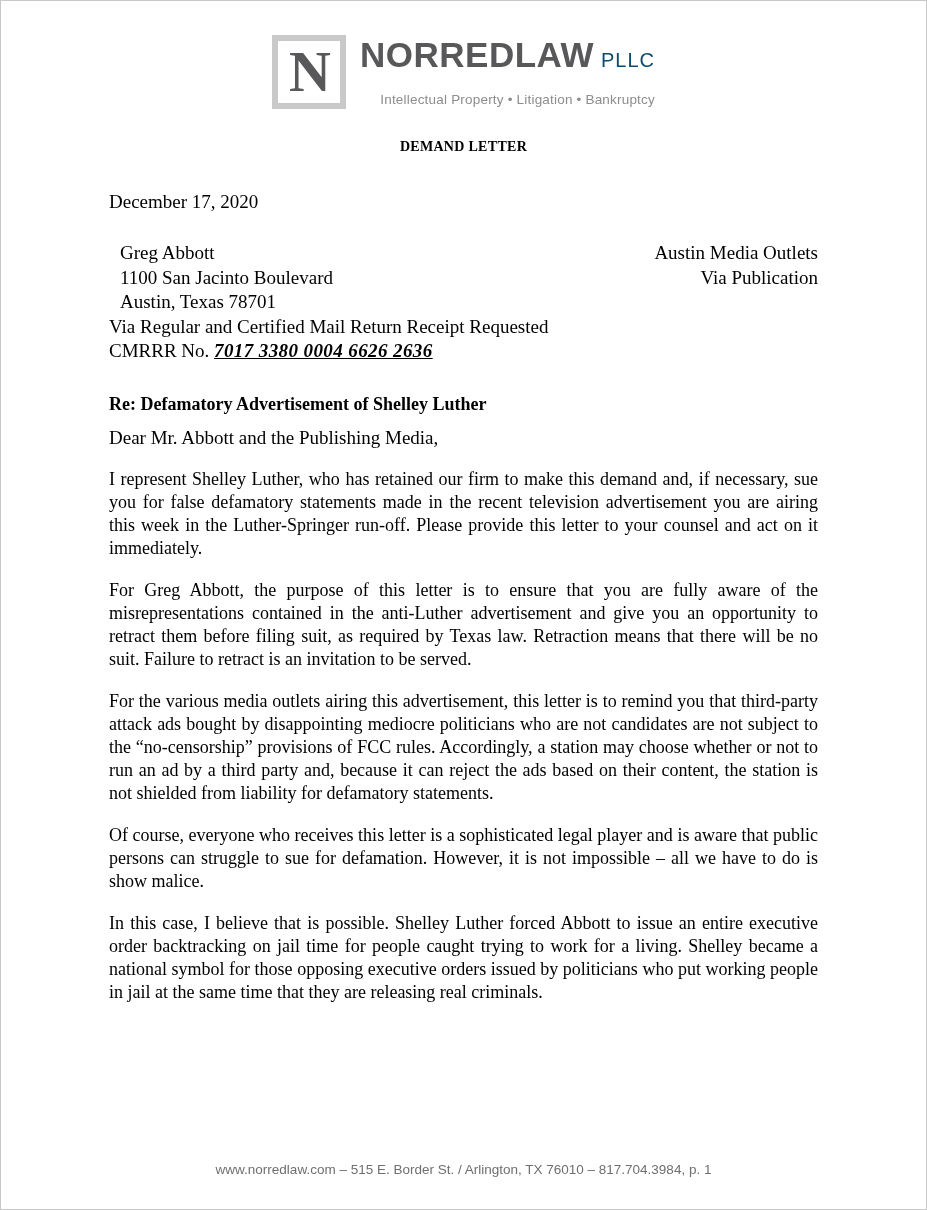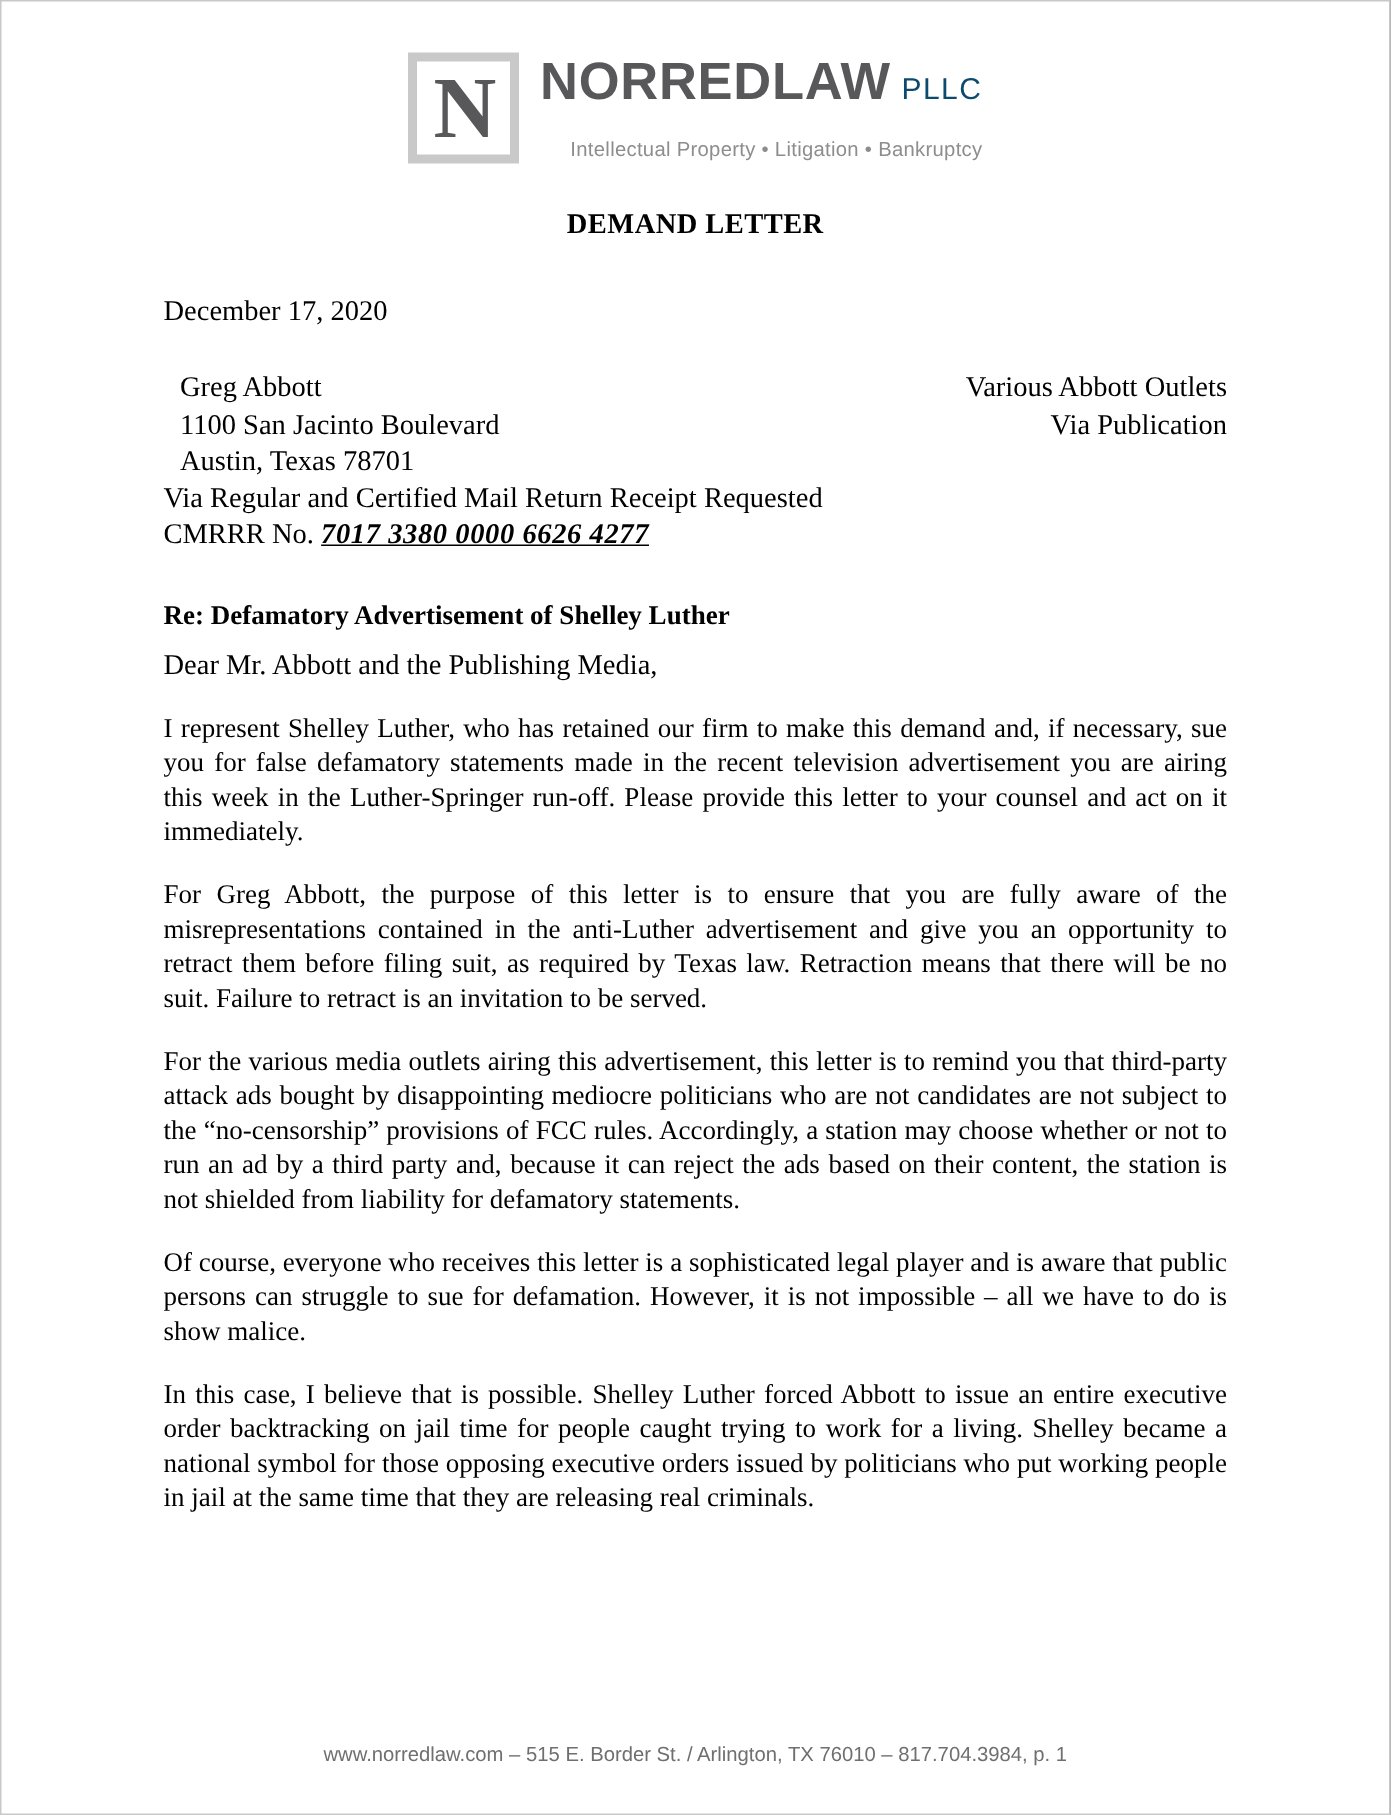--- a/index.html
+++ b/index.html
@@ -85,21 +85,21 @@
     font-size: 13.5px;
     color: #8d8d8f;
     letter-spacing: 0.2px;
     margin-top: 20px;
     text-align: right;
   }
 
   
   .doc-title {
     text-align: center;
-    font-size: 19px;
+    font-size: 14px;
     font-weight: 700;
     margin-top: 48px;
     letter-spacing: 0.3px;
   }
 
   
   .date-line {
     font-size: 19px;
     margin-top: 36px;
   }
@@ -186,32 +186,32 @@
       </div>
     </div>
 
     <div class="doc-title">DEMAND LETTER</div>
 
     <div class="date-line">December 17, 2020</div>
 
     <div class="addr-block">
       <div class="addr-row">
         <div class="addr-left">Greg Abbott</div>
-        <div class="addr-right">Various Abbott Outlets</div>
+        <div class="addr-right">Austin Media Outlets</div>
       </div>
       <div class="addr-row">
         <div class="addr-left">1100 San Jacinto Boulevard</div>
         <div class="addr-right">Via Publication</div>
       </div>
       <div class="addr-row">
         <div class="addr-left">Austin, Texas 78701</div>
       </div>
       <div class="addr-plain">Via Regular and Certified Mail Return Receipt Requested</div>
       <div class="cmrrr">
-        <span>CMRRR No. </span><span class="num">7017 3380 0000 6626 4277</span>
+        <span>CMRRR No. </span><span class="num">7017 3380 0004 6626 2636</span>
       </div>
     </div>
 
     <div class="subject">Re: Defamatory Advertisement of Shelley Luther</div>
 
     <div class="salutation">Dear Mr. Abbott and the Publishing Media,</div>
 
     <p class="body">I represent Shelley Luther, who has retained our firm to make this demand and, if necessary, sue you for false defamatory statements made in the recent television advertisement you are airing this week in the Luther-Springer run-off. Please provide this letter to your counsel and act on it immediately.</p>
     <p class="body">For Greg Abbott, the purpose of this letter is to ensure that you are fully aware of the misrepresentations contained in the anti-Luther advertisement and give you an opportunity to retract them before filing suit, as required by Texas law. Retraction means that there will be no suit. Failure to retract is an invitation to be served.</p>
     <p class="body">For the various media outlets airing this advertisement, this letter is to remind you that third-party attack ads bought by disappointing mediocre politicians who are not candidates are not subject to the “no-censorship” provisions of FCC rules. Accordingly, a station may choose whether or not to run an ad by a third party and, because it can reject the ads based on their content, the station is not shielded from liability for defamatory statements.</p>

